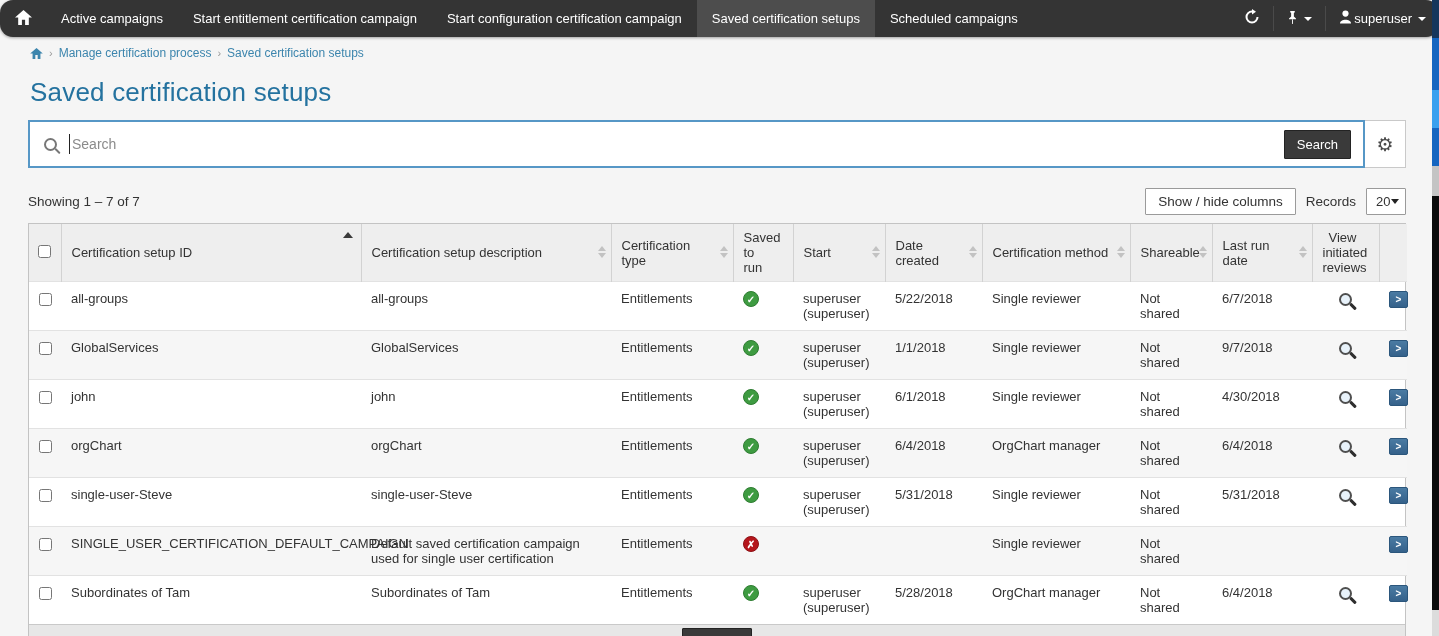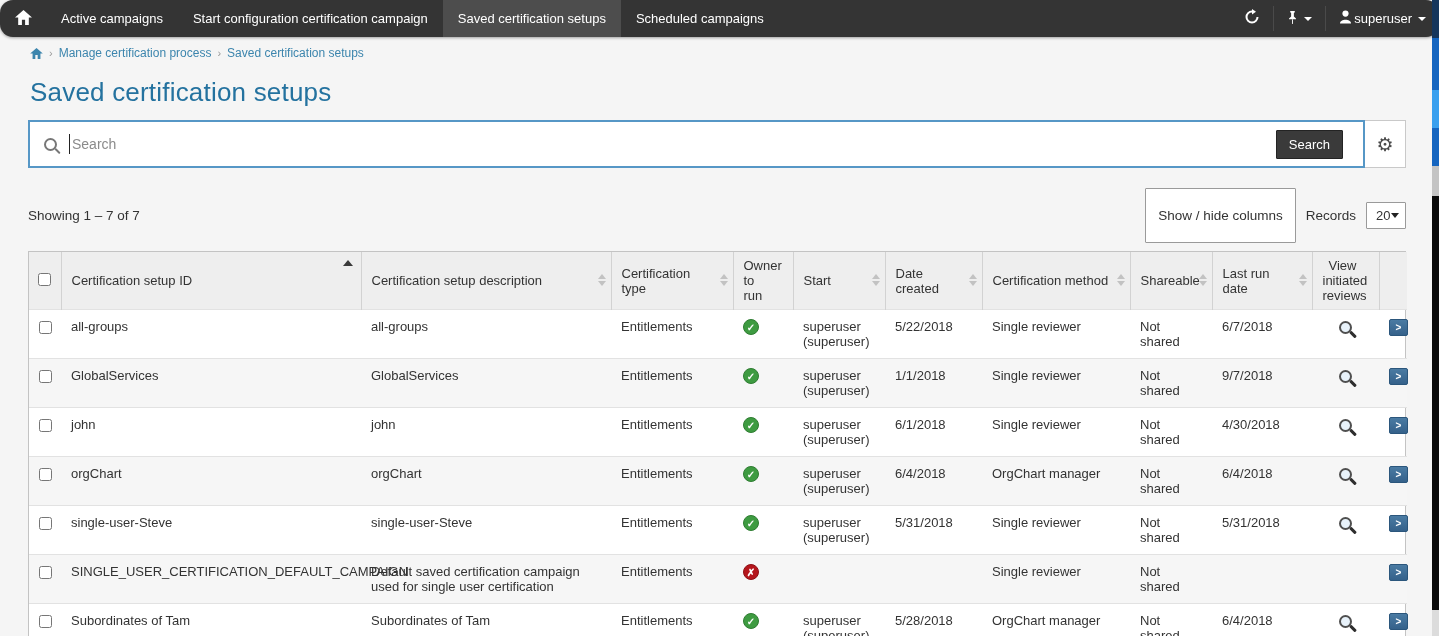--- a/index.html
+++ b/index.html
@@ -22,35 +22,35 @@
   .breadcrumb { padding:9px 0 0 30px; font-size:12px; color:#8a8a8a; display:flex; align-items:center; gap:6px; }
   .breadcrumb a { color:#3c85ad; text-decoration:none; cursor:pointer; }
   .crumb-home { color:#3c85ad; font-size:14px; line-height:10px; cursor:pointer; }
   .crumb-sep { color:#999; font-size:11px; }
 
   
   .page-title { margin:17px 0 0 30px; font-size:26px; font-weight:400; color:#24729f; letter-spacing:.2px; }
 
   
   .search-row { display:flex; margin:12px 33px 0 28px; height:48px; }
-  .search-box { flex:1; border:2px solid #5697c6; background:#fff; display:flex; align-items:center; padding:0 20px 0 14px;justify-content:space-between; }
+  .search-box { flex:1; border:2px solid #5697c6; background:#fff; display:flex; align-items:center; padding:0 12px 0 14px;justify-content:space-between; }
   .search-mag { width:13px; height:13px; border:2px solid #777; border-radius:50%; position:relative; flex:0 0 auto; }
   .search-mag::after { content:""; position:absolute; width:7px; height:2px; background:#777; right:-6px; bottom:-3px; transform:rotate(45deg); border-radius:1px; }
   .text-caret { width:1px; height:20px; background:#222; margin-left:12px; }
   .search-input { flex:1; border:none; outline:none; font-size:14px; font-family:"Liberation Sans",sans-serif; color:#333; padding:0 8px 0 2px; background:transparent; }
   .search-input::placeholder { color:#8b8b8b; }
   .search-btn { background:#3a3a3a; color:#fff; border:1px solid #232323; font-size:13px; padding:6px 12px; cursor:pointer; border-radius:1px; font-family:"Liberation Sans",sans-serif; }
   .gear-box { width:41px; border:1px solid #c9c9c9; border-left:none; background:#fff; display:flex; align-items:center; justify-content:center; cursor:pointer; }
   .gear-glyph { font-size:19px; color:#4a4a4a; line-height:1; }
 
   
   .toolbar-row { display:flex; align-items:center; margin:20px 33px 0 28px; font-size:13.5px; }
   .toolbar-left { flex:1; color:#333; }
   .toolbar-right { display:flex; align-items:center; gap:10px; }
-  .showhide-btn { background:#fff; border:1px solid #9a9a9a; color:#333; font-size:13.5px; padding:19px 12px; cursor:pointer; font-family:"Liberation Sans",sans-serif; border-radius:1px; }
+  .showhide-btn { background:#fff; border:1px solid #9a9a9a; color:#333; font-size:13.5px; padding:5px 12px; cursor:pointer; font-family:"Liberation Sans",sans-serif; border-radius:1px; }
   .records-label { color:#333; }
   .records-select { background:#fff; border:1px solid #9a9a9a; width:40px; height:27px; display:flex; align-items:center; justify-content:space-between; padding:0 6px 0 9px; cursor:pointer; font-size:13px; border-radius:1px; }
   .records-caret { width:0; height:0; border-left:4px solid transparent; border-right:4px solid transparent; border-top:5px solid #222; }
 
   
   .table-wrap { margin:8px 33px 0 28px; border:1px solid #c3c3c3; background:#fff; }
   table { border-collapse:collapse; table-layout:fixed; width:100%; font-size:13px; }
   thead th { background:#eee; font-weight:400; text-align:left; padding:6px 16px 6px 10px; vertical-align:middle; height:49px; position:relative; border-left:1px solid #d2d2d2; color:#333; cursor:pointer; }
   thead th:first-child { border-left:none; text-align:center; padding:6px 4px; }
   thead th.no-sort { cursor:default; }
@@ -86,20 +86,21 @@
 <div class="navbar">
   <div class="nav-home">
     <span>
       <svg width="17" height="15" viewBox="0 0 16 14">
           <path d="M8 0 L16 7 H13 V14 H9.5 V9 H6.5 V14 H3 V7 H0 Z" fill="#fff"></path>
         </svg>
     </span>
   </div>
   <div id="nav-items" style="display:flex;align-items:stretch;">
       <div class="nav-item">Active campaigns</div>
+      <div class="nav-item">Start entitlement certification campaign</div>
       <div class="nav-item">Start configuration certification campaign</div>
       <div class="nav-item active">Saved certification setups</div>
       <div class="nav-item">Scheduled campaigns</div>
     </div>
   <div class="nav-spacer"></div>
   <div class="nav-right">
     <div class="nav-icon-btn">
       <span>
         <svg width="16" height="16" viewBox="0 0 16 16">
           <path d="M13.5 8 A5.5 5.5 0 1 1 8 2.5" stroke="#fff" stroke-width="2" fill="none"></path>
@@ -190,21 +191,21 @@
           <th class="center no-sort"><input type="checkbox" style=""></th>
           <th><span>Certification setup ID</span><span class="sort-asc"></span></th>
           <th><span>Certification setup description</span><span class="sort-both">
               <span class="up"></span>
               <span class="down"></span>
             </span></th>
           <th><span>Certification type</span><span class="sort-both">
               <span class="up"></span>
               <span class="down"></span>
             </span></th>
-          <th class="no-sort"><span>Owner to run</span></th>
+          <th class="no-sort"><span>Saved to run</span></th>
           <th><span>Start</span><span class="sort-both">
               <span class="up"></span>
               <span class="down"></span>
             </span></th>
           <th><span>Date created</span><span class="sort-both">
               <span class="up"></span>
               <span class="down"></span>
             </span></th>
           <th><span>Certification method</span><span class="sort-both">
               <span class="up"></span>

